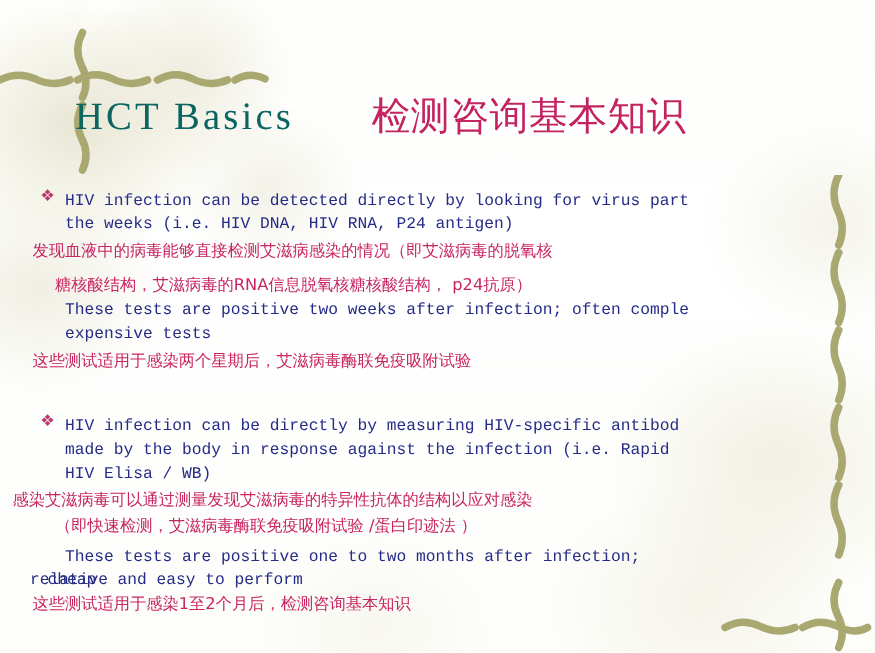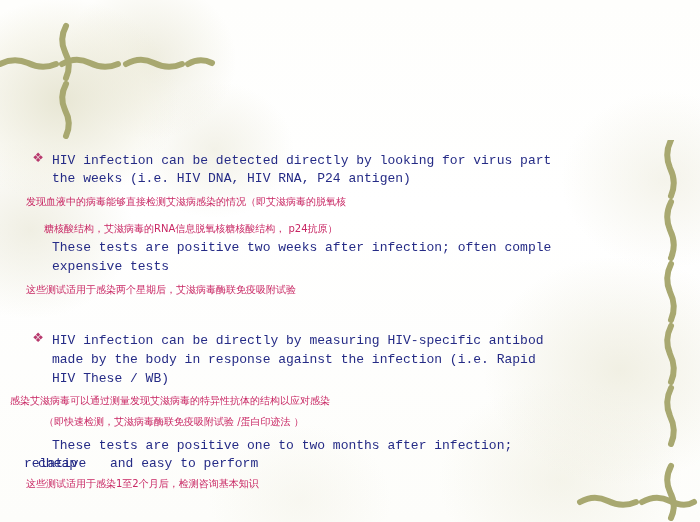--- a/index.html
+++ b/index.html
@@ -75,21 +75,21 @@
   .en {
     font-family: "Liberation Mono", "DejaVu Sans Mono", monospace;
     font-size: 13px;
     color: #252b86;
     white-space: nowrap;
     letter-spacing: 0px;
     line-height: 21px;
   }
   .cn {
     font-family: "DejaVu Sans", "Liberation Sans", sans-serif;
-    font-size: 10px;
+    font-size: 13px;
     color: #c82663;
     white-space: nowrap;
     line-height: 21px;
     font-weight: 400;
   }
 
   .line { position: absolute; white-space: nowrap; }
 
   .bullet {
     position: absolute;
@@ -129,20 +129,24 @@
   </svg>
 
   <svg class="bamboo" style="left:560px; top:462px;" width="140" height="60" viewBox="0 0 140 60">
     <g fill="none" stroke="#a8a870" stroke-width="6" stroke-linecap="round">
       <path d="M20 40 q14 -8 28 -1 q14 7 28 1"></path>
       <path d="M82 40 q14 -8 28 -1 q14 7 24 1"></path>
       <path d="M111 4 q-7 13 -1 26 q7 13 1 26"></path>
     </g>
   </svg>
 
+  <div class="title-row">
+    <span class="title-en">HCT  Basics</span>
+    <span class="title-cn">检测咨询基本知识</span>
+  </div>
 
   <div class="body-area">
 
     <div class="blk">
       <span class="bullet" style="left:32px; top:12px;">❖</span>
 
       <span class="line en" style="left:52px; top:10px;">HIV infection can be detected directly by looking for virus part</span>
       <span class="line en" style="left:52px; top:28px;">the weeks      (i.e. HIV DNA, HIV RNA, P24 antigen)</span>
 
       <span class="line cn" style="left:26px; top:51px;">发现血液中的病毒能够直接检测艾滋病感染的情况（即艾滋病毒的脱氧核</span>
@@ -152,28 +156,28 @@
       <span class="line en" style="left:52px; top:116px;">expensive tests</span>
 
       <span class="line cn" style="left:26px; top:139px;">这些测试适用于感染两个星期后，艾滋病毒酶联免疫吸附试验</span>
     </div>
 
     <div class="blk">
       <span class="bullet" style="left:32px; top:192px;">❖</span>
 
       <span class="line en" style="left:52px; top:190px;">HIV infection can be directly by measuring HIV-specific antibod</span>
       <span class="line en" style="left:52px; top:209px;">made by the body in response against the infection (i.e. Rapid</span>
-      <span class="line en" style="left:52px; top:228px;">HIV These / WB)</span>
+      <span class="line en" style="left:52px; top:228px;">HIV Elisa / WB)</span>
 
       <span class="line cn" style="left:10px; top:250px;">感染艾滋病毒可以通过测量发现艾滋病毒的特异性抗体的结构以应对感染</span>
       <span class="line cn" style="left:44px; top:271px;text-align:center;">（即快速检测，艾滋病毒酶联免疫吸附试验 /蛋白印迹法 ）</span>
 
       <span class="line en" style="left:52px; top:295px;">These tests are positive one to two months after infection;</span>
 
       <span class="line en" style="left:24px; top:313px;">relative</span>
       <span class="line en" style="left:38px; top:313px;">cheap</span>
-      <span class="line en" style="left:94px; top:313px;margin-left:16px;">and easy to perform</span>
+      <span class="line en" style="left:94px; top:313px;">and easy to perform</span>
 
       <span class="line cn" style="left:26px; top:333px;">这些测试适用于感染1至2个月后，检测咨询基本知识</span>
     </div>
 
   </div>
 </div>
 
 </body></html>

